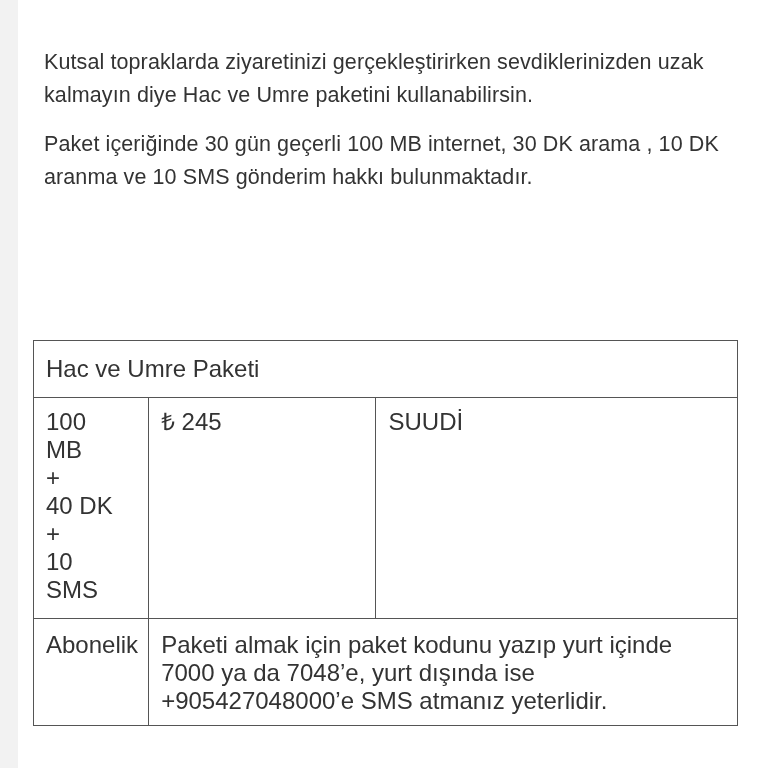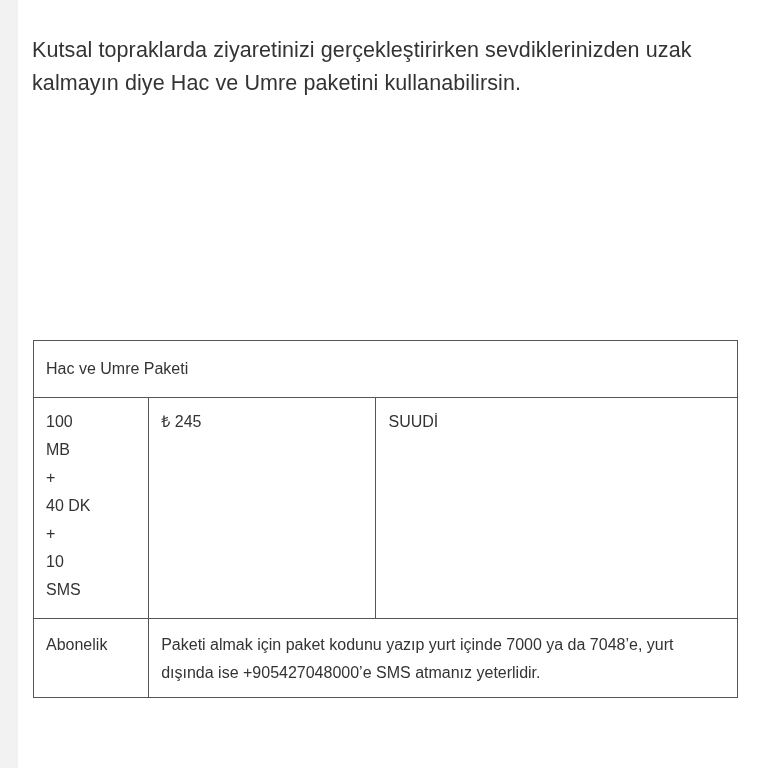--- a/index.html
+++ b/index.html
@@ -33,40 +33,40 @@
     position: absolute;
     left: 10px;
     top: 30px;
     width: 720px;
     font-size: 21.5px;
     line-height: 33px;
     color: #333333;
     letter-spacing: 0.1px;
   }
   .intro p {
-    margin: 4px;
+    margin: 16px;
   }
   
   .table-wrap {
     position: absolute;
     left: 15px;
     top: 340px;
     width: 705px;
   }
   table.pkg {
     border-collapse: collapse;
     width: 705px;
     table-layout: fixed;
     background: #ffffff;
   }
   table.pkg td {
     border: 1px solid #555555;
     vertical-align: top;
     padding: 10px 12px;
-    font-size: 16px;
+    font-size: 24px;
     line-height: 28px;
     color: #333333;
   }
   .title-cell {
     font-size: 20px;
     padding-top: 14px !important;
     padding-bottom: 14px !important;
   }
   .col-a { width: 115px; }
   .col-b { width: 227px; }
@@ -88,20 +88,21 @@
   }
 </style>
 </head>
 <body>
 
 <div class="page">
   <div class="content-col">
 
     <div class="intro">
       <p>Kutsal topraklarda ziyaretinizi gerçekleştirirken sevdiklerinizden uzak kalmayın diye Hac ve Umre paketini kullanabilirsin.</p>
+      <p>Paket içeriğinde 30 gün geçerli 100 MB internet, 30 DK arama , 10 DK aranma ve 10 SMS gönderim hakkı bulunmaktadır.</p>
     </div>
 
     <div class="table-wrap">
       <table class="pkg">
         <colgroup>
           <col class="col-a">
           <col class="col-b">
           <col class="col-c">
         </colgroup>
         <tbody>

